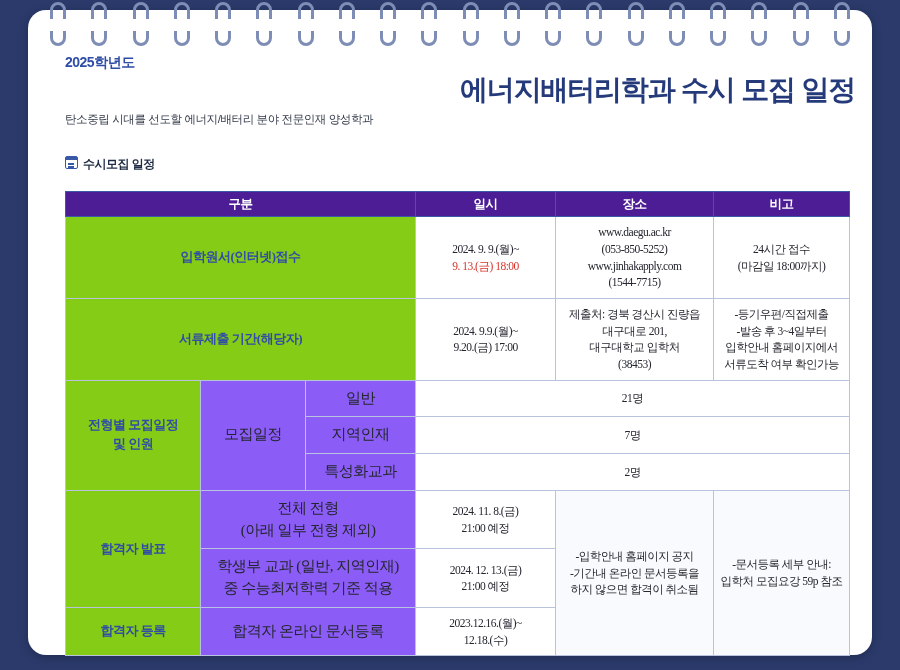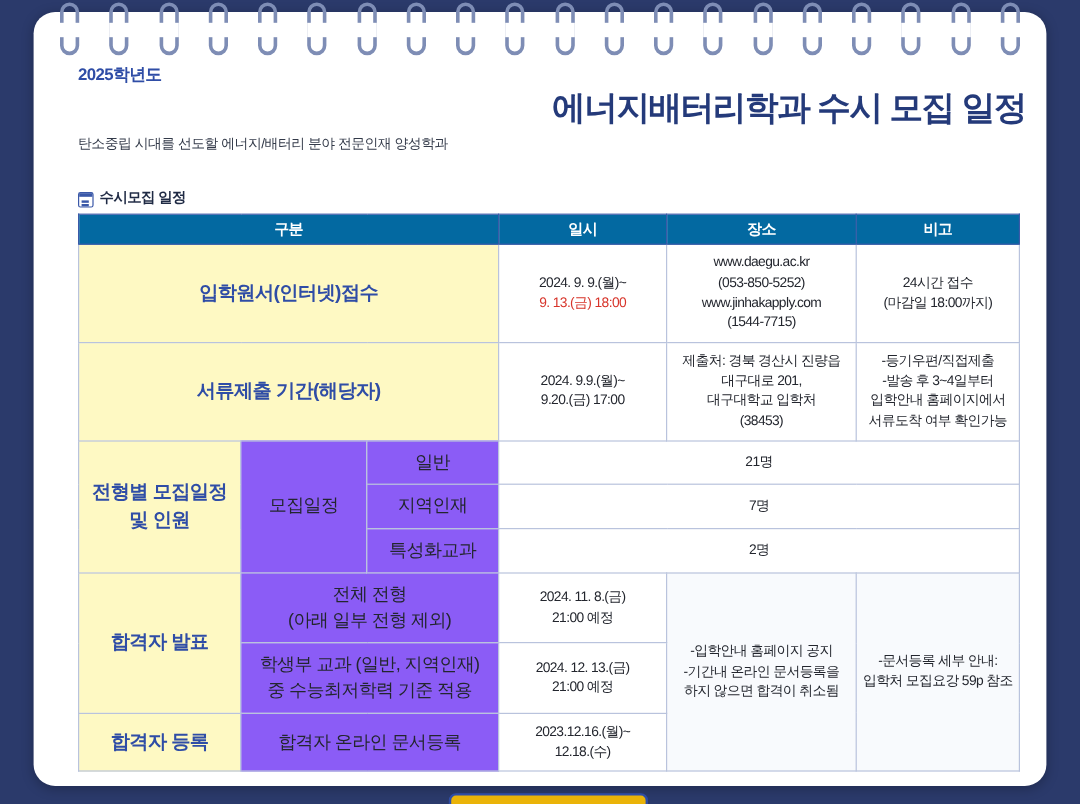--- a/index.html
+++ b/index.html
@@ -80,23 +80,23 @@
     text-align: right;
   }
   .subtitle {
     color: #333a49;
     font-size: 11.5px;
     letter-spacing: -0.4px;
     margin-bottom: 29px;
   }
   .sec-head {
     display: flex;
-    align-items: flex-end;
+    align-items: flex-start;
     gap: 5px;
-    margin-bottom: 5px;
+    margin-bottom: 18px;
   }
   .cal-icon {
     width: 13px; height: 13px;
     border: 1.6px solid #3a58a8;
     border-radius: 2px;
     position: relative;
     display: inline-block;
   }
   .cal-icon::before {
     content: "";
@@ -126,42 +126,42 @@
     color: #23262e;
   }
   table.schedule th, table.schedule td {
     border: 1px solid #b9c3dd;
     text-align: center;
     vertical-align: middle;
     letter-spacing: -0.5px;
     line-height: 1.45;
   }
   table.schedule thead th {
-    background: #0369a1;
+    background: #4c1d95;
     color: #ffffff;
     font-weight: bold;
     font-size: 12.5px;
     height: 24px;
     border-color: #3a5aa8;
     padding: 3px 2px;
   }
   td.rowlabel {
-    background: #fef9c3;
+    background: #84cc16;
     color: #2f4da6;
     font-weight: bold;
-    font-size: 16px;
+    font-size: 13px;
   }
   td.sub {
     background: #8b5cf6;
     font-size: 15px;
   }
   td.plain { background: #ffffff; }
   td.tint  { background: #f8fafd; }
   .red { color: #d7342a; }
-  .pad { padding: 7px 3px; }
+  .pad { padding: 7px 3px; font-family: Liberation Serif, serif; }
   .btn-wrap {
     width: 784px;
     display: flex;
     justify-content: center;
     margin-top: 18px;
   }
   .btn {
     border: 2.5px solid #2f4da6;
     border-radius: 6px;
     background: #eab308;

